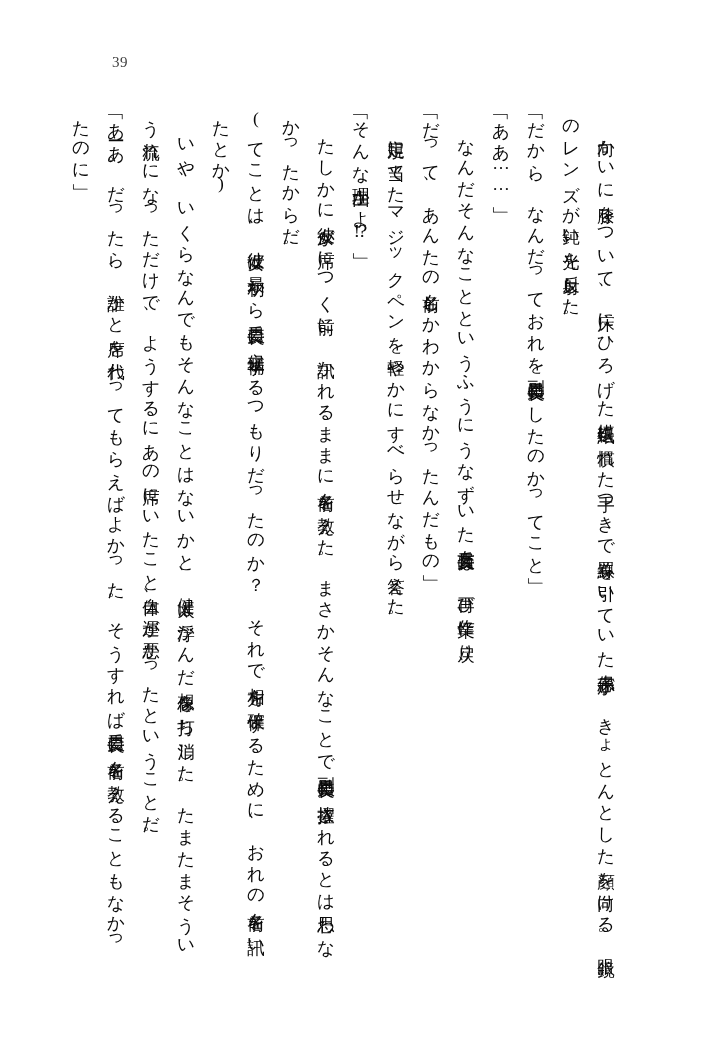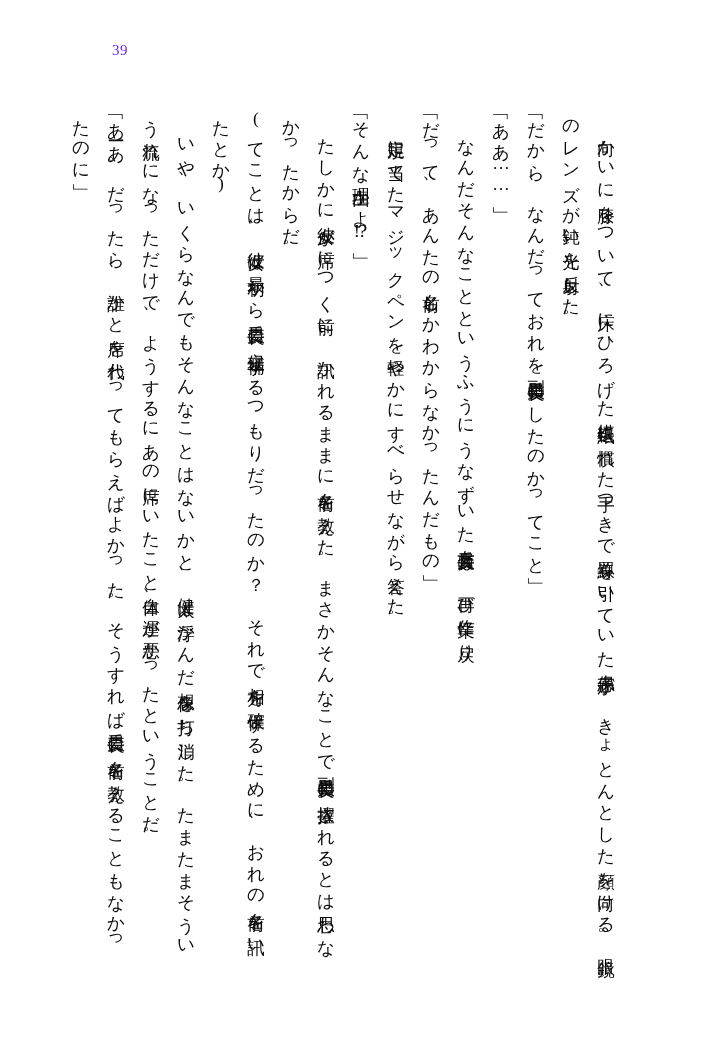--- a/index.html
+++ b/index.html
@@ -15,25 +15,25 @@
     color: #000000;
   }
   .page {
     position: relative;
     width: 705px;
     height: 1050px;
     background: #ffffff;
   }
   .page-number {
     position: absolute;
-    top: 42px;
+    top: 54px;
     left: 112px;
     font-size: 15px;
     letter-spacing: 0.5px;
-    color: #6d28d9;
+    color: #404040;
     font-family: "Liberation Serif", "DejaVu Serif", serif;
   }
   .body-text {
     position: absolute;
     top: 108px;
     right: 82px;
     height: 840px;
     width: 560px;
     writing-mode: vertical-rl;
     text-orientation: upright;

